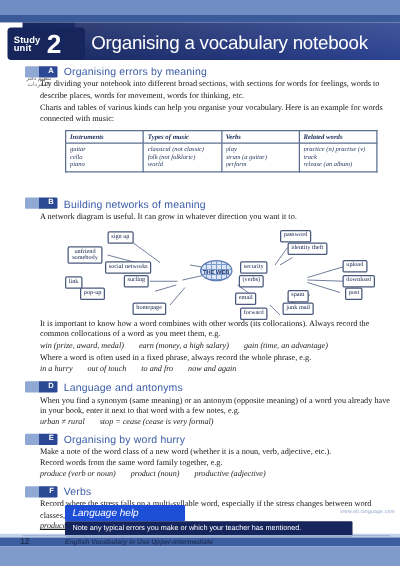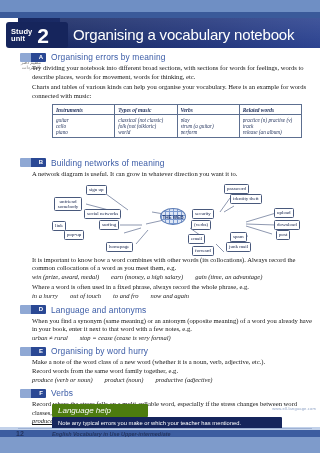--- a/index.html
+++ b/index.html
@@ -117,21 +117,21 @@
       repeating-linear-gradient(90deg,#7b9ad0 0 1px,transparent 1px 4px),
       repeating-linear-gradient(0deg,#7b9ad0 0 1px,transparent 1px 4px),
       #dde6f5;
     border-radius:50%; border:1px solid #5c7cb5;
   }
   .web-hub .lbl { margin-top:-10px; position:relative; background:transparent; }
 
   
   .lang-help { position:absolute; left:52px; top:404px; width:230px; }
   .lh-title {
-    background:#4d7c0f; color:#ffffff; width:96px; height:13px;
+    background:#1d4ed8; color:#ffffff; width:96px; height:13px;
     font-family:"Liberation Sans",sans-serif; font-size:8px;
     font-style:italic; line-height:13px; padding-left:6px;
     border-radius:1px;
   }
   .lh-body {
     background:#16255c; color:#ffffff; width:230px; height:12px;
     font-family:"Liberation Sans",sans-serif; font-size:5.8px;
     line-height:12px; padding-left:6px; border-radius:1px; margin-top:0px;
   }
   .site-url {

